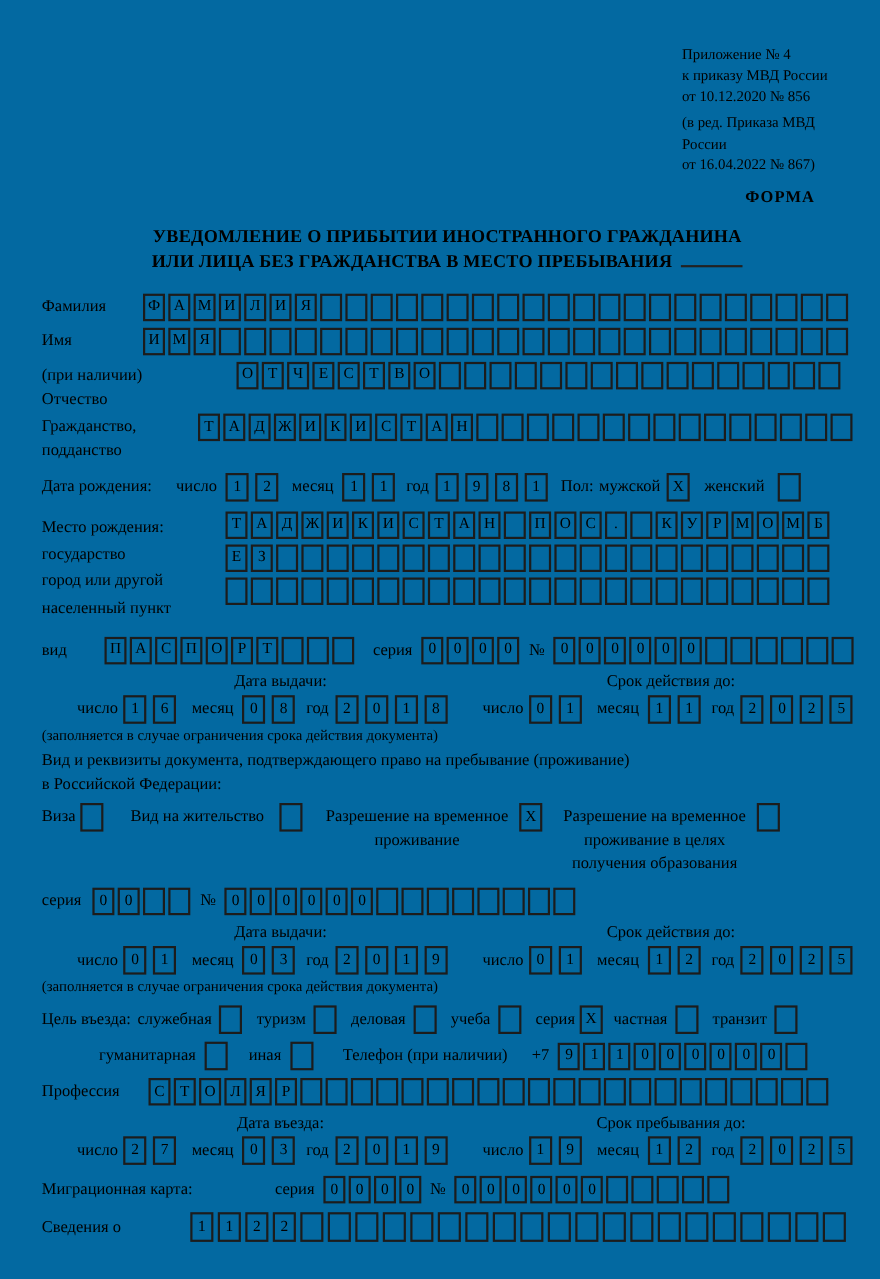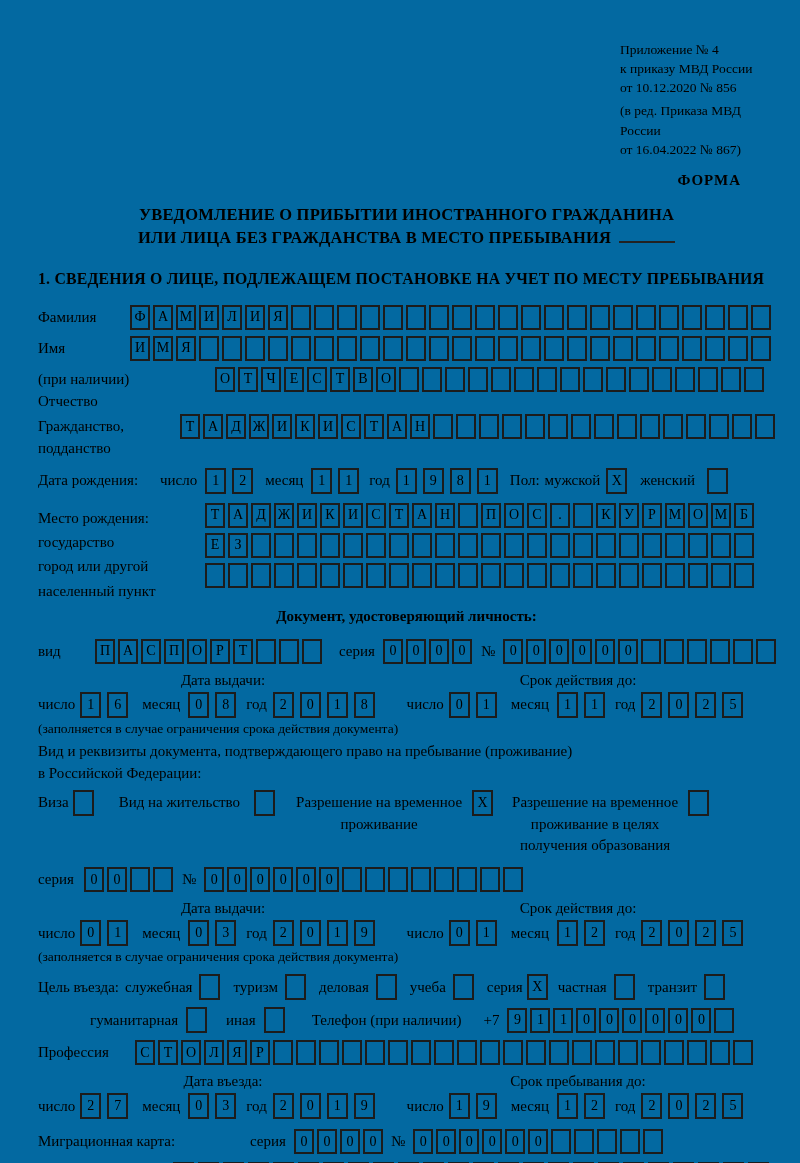--- a/index.html
+++ b/index.html
@@ -24,21 +24,21 @@
     display:inline-flex; align-items:center; justify-content:center;
     font-size:14px; line-height:1;
   }
   .sp .cell { width:21px; height:26px; margin-right:6px; }
   .big .cell { width:21px; height:27px; margin-right:4px; }
   .cb .cell { width:21px; height:26px; }
   .colstack { line-height:1.45; }
   .center { text-align:center; }
   .bold { font-weight:bold; }
   .mrow { margin-bottom:5px; }
-  .dblock { display:flex; margin-top:8px; }
+  .dblock { display:flex; margin-top:8px;justify-content:flex-end; }
   .dcol-l { width:370px; flex:none; }
   .dcol-r { width:330px; flex:none; margin-left:5px; }
   .dhead { text-align:center; margin-bottom:3px; }
   .drow { display:flex; align-items:center; }
   .drow-c { display:flex; align-items:center; justify-content:center; }
   .note { text-align:left; font-size:13.5px; margin-top:3px; }
   .smallnote { font-size:14px; margin-top:4px; }
   .opt { display:flex; align-items:flex-start; }
   .optlbl { text-align:center; line-height:1.45; }
 </style>
@@ -59,21 +59,20 @@
 
   <div class="forma">ФОРМА</div>
 
   <div class="title">
     <div>УВЕДОМЛЕНИЕ О ПРИБЫТИИ ИНОСТРАННОГО ГРАЖДАНИНА</div>
     <div>
       <span>ИЛИ ЛИЦА БЕЗ ГРАЖДАНСТВА В МЕСТО ПРЕБЫВАНИЯ</span><span class="uline"></span>
     </div>
   </div>
 
-  <div class="sec">1. СВЕДЕНИЯ О ЛИЦЕ, ПОДЛЕЖАЩЕМ ПОСТАНОВКЕ НА УЧЕТ ПО МЕСТУ ПРЕБЫВАНИЯ</div>
 
   <div class="row" style="margin-top:17px">
     <span class="lbl" style="width:92px">Фамилия</span>
     <span class="cells">
         <span class="cell">Ф</span>
         <span class="cell">А</span>
         <span class="cell">М</span>
         <span class="cell">И</span>
         <span class="cell">Л</span>
         <span class="cell">И</span>
@@ -316,21 +315,20 @@
           <span class="cell"></span>
           <span class="cell"></span>
           <span class="cell"></span>
           <span class="cell"></span>
           <span class="cell"></span>
           <span class="cell"></span>
         </span>
     </span>
   </div>
 
-  <div class="center bold" style="margin-top:5px;font-size:15px">Документ, удостоверяющий личность:</div>
 
   <div class="row" style="margin-top:14px">
     <span class="lbl" style="width:57px">вид</span>
     <span class="cells">
         <span class="cell">П</span>
         <span class="cell">А</span>
         <span class="cell">С</span>
         <span class="cell">П</span>
         <span class="cell">О</span>
         <span class="cell">Р</span>

